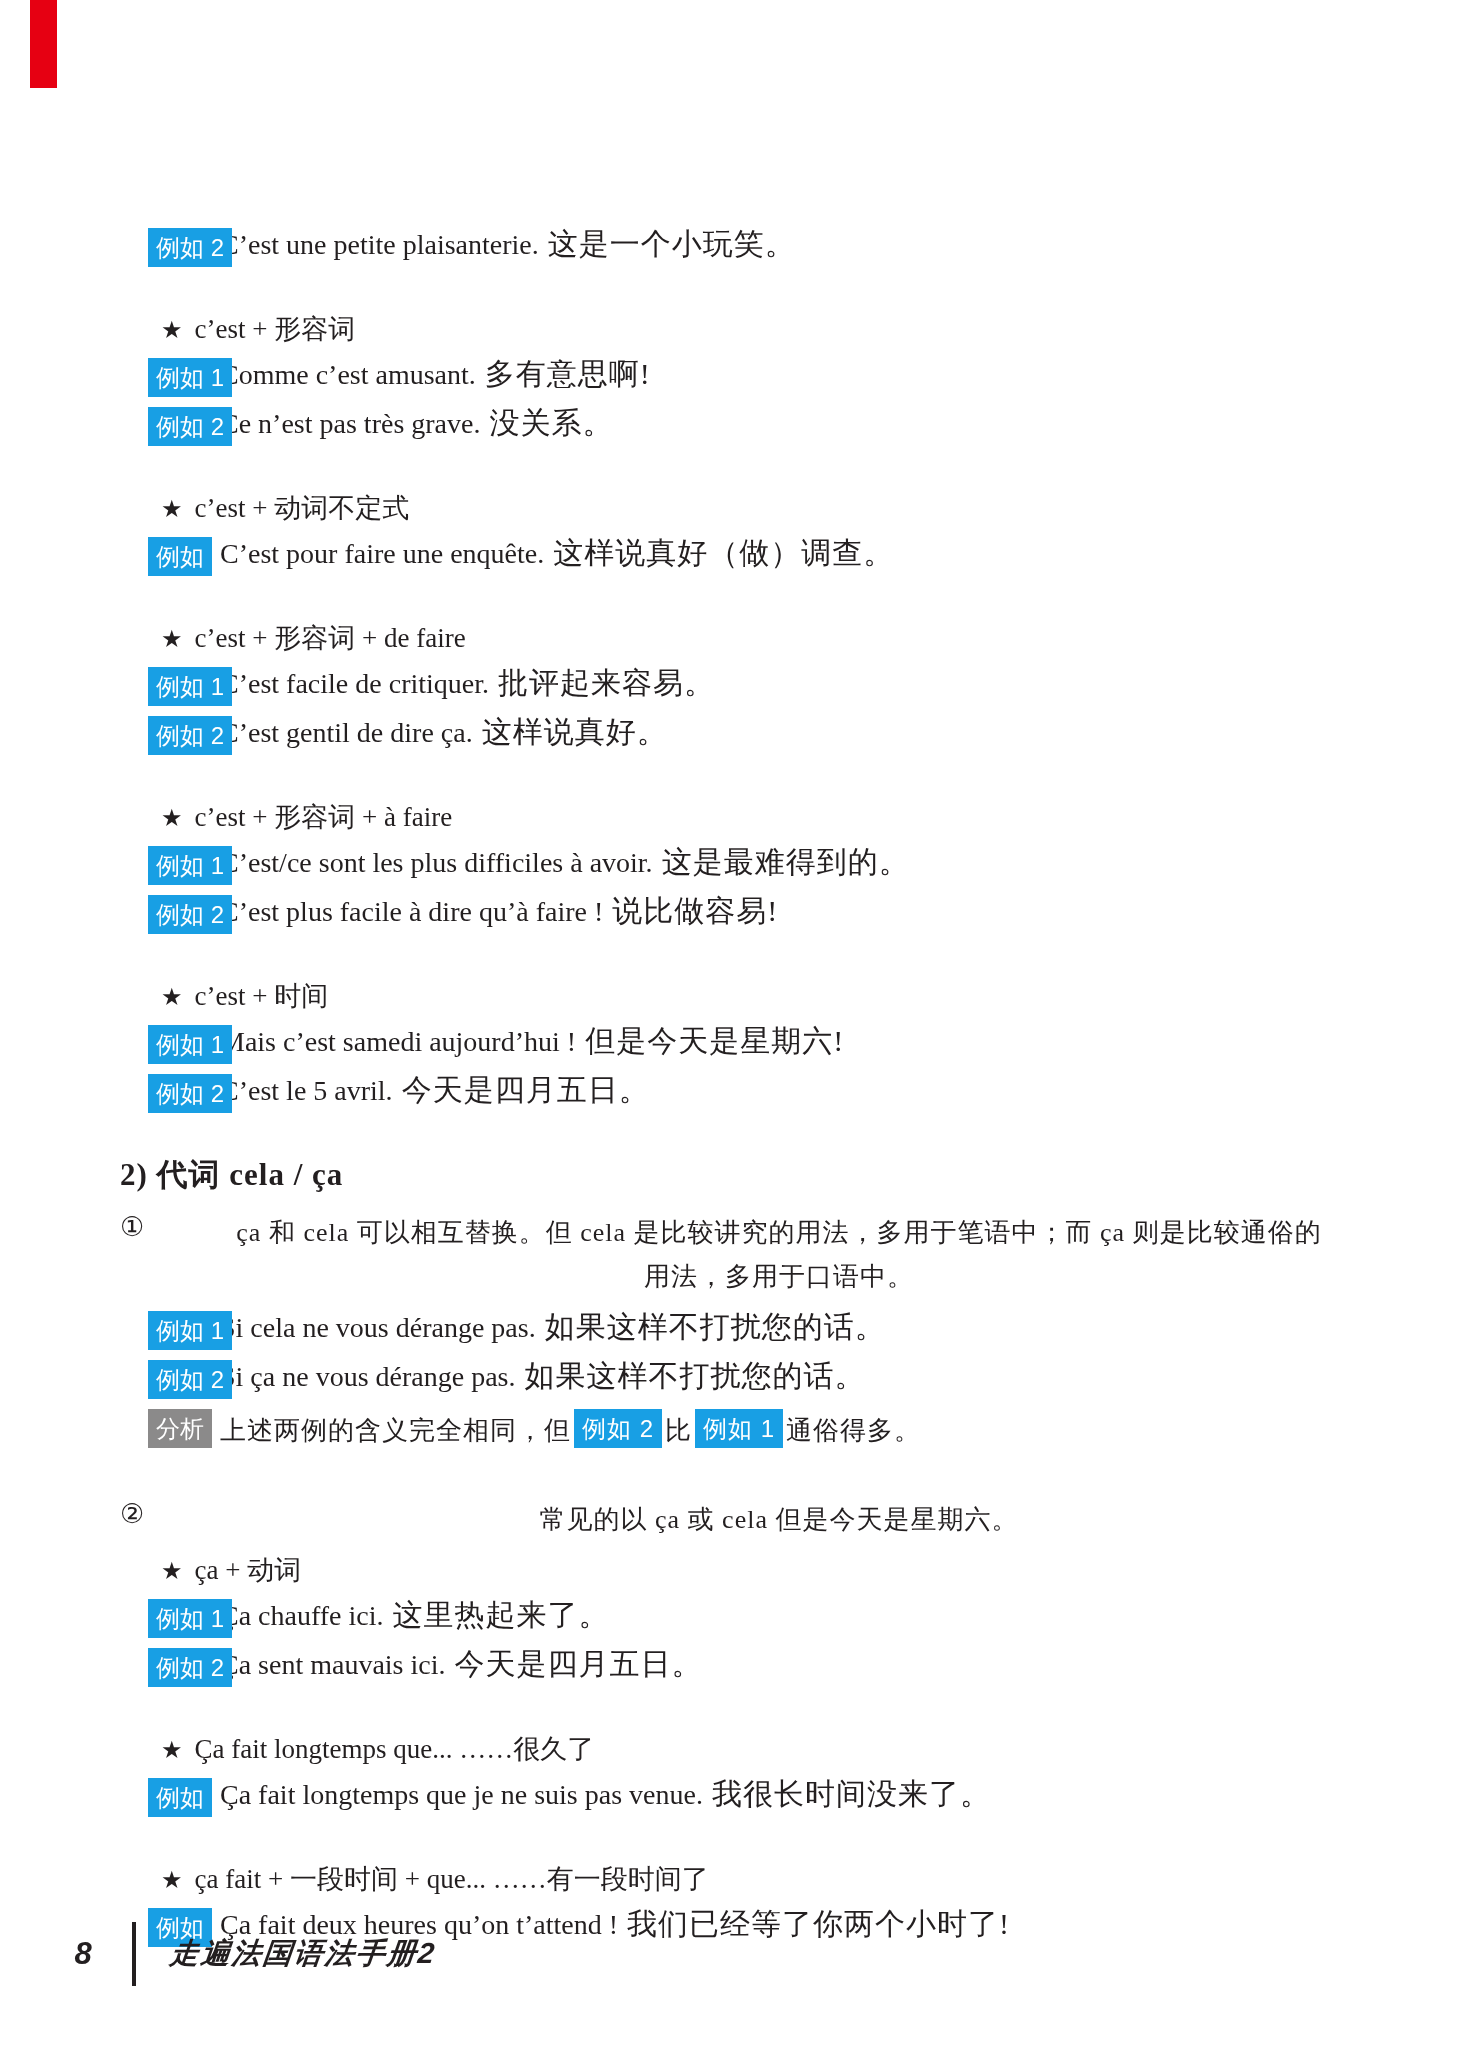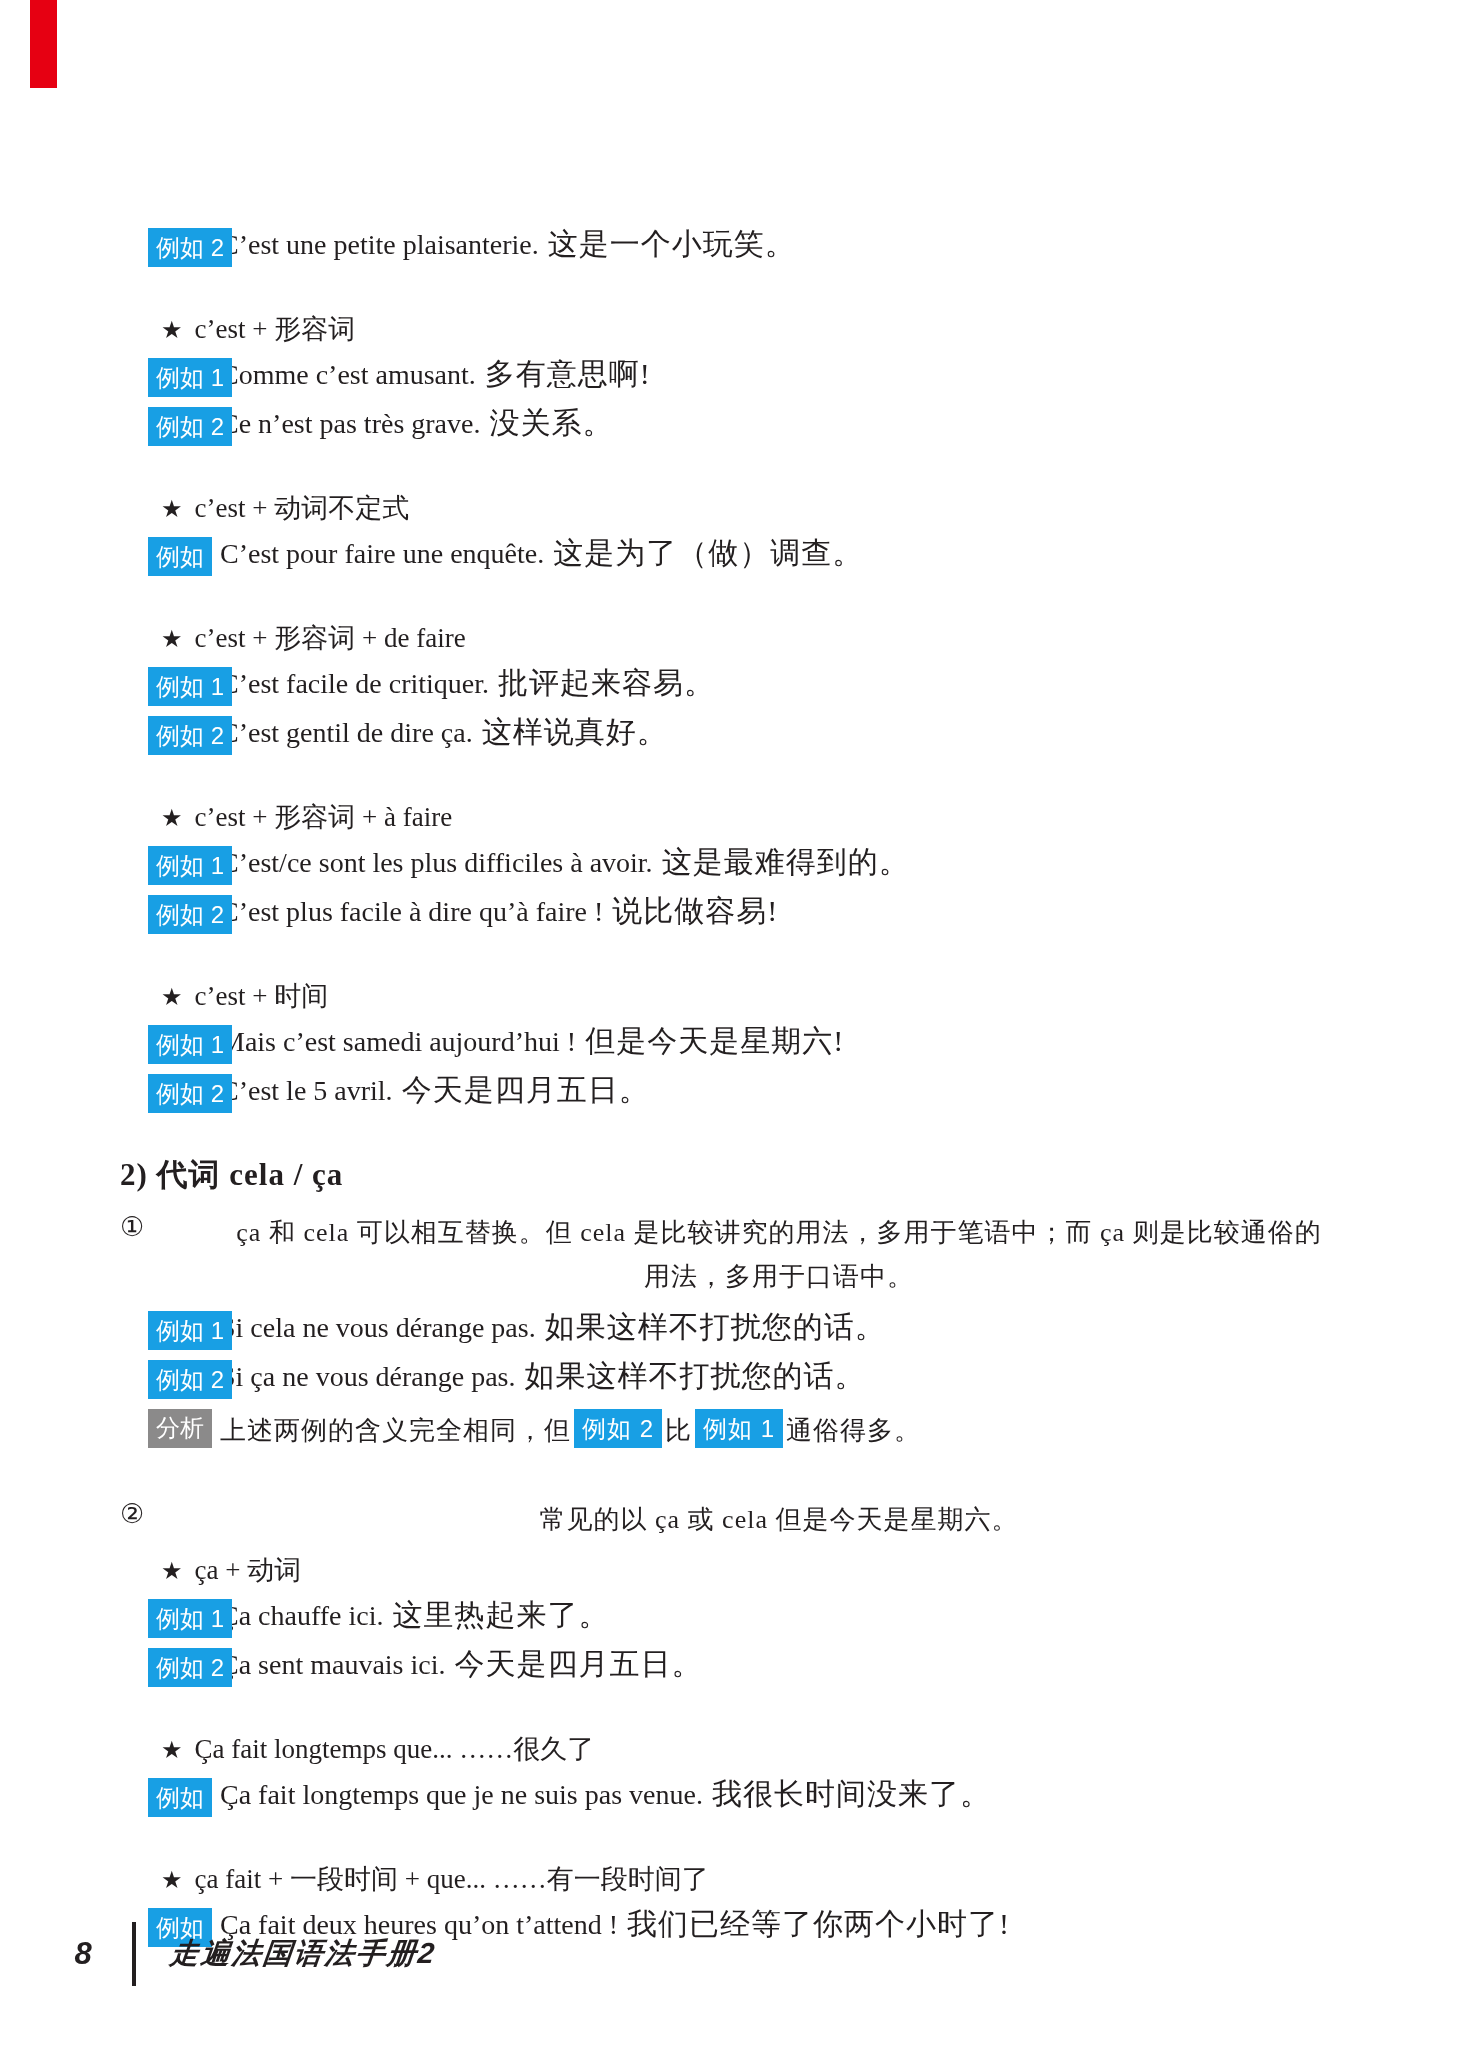--- a/index.html
+++ b/index.html
@@ -12,21 +12,21 @@
   .row{line-height:32px;margin-bottom:12px;}
   .gap-lg{margin-top:48px;}
   
   .ex-row{position:relative;margin-left:28px;padding-left:72px;}
   .badge{
     display:inline-block;background:#189fe4;color:#ffffff;
     font-family:"Liberation Sans","DejaVu Sans",sans-serif;
     font-size:24px;line-height:33px;padding:3px 8px;white-space:nowrap;
   }
   .badge-abs{position:absolute;left:0;top:0;}
-  .badge-gray{background:#8b8a8a;font-family:Liberation Serif, serif;}
+  .badge-gray{background:#8b8a8a;}
   .inline-badge{margin:0 3px;vertical-align:2px;}
   .fr{font-size:28px;}
   .zh{font-size:30px;margin-left:9px;letter-spacing:1px;}
   
   .pattern-row{margin-left:41px;font-size:27px;}
   .star{font-size:24px;margin-right:12px;font-family:"DejaVu Sans",sans-serif;}
   
   .heading-row{font-size:31px;font-weight:bold;margin-bottom:20px;letter-spacing:1px;}
   
   .numbered-row{position:relative;padding-left:38px;font-size:26px;letter-spacing:1px;}
@@ -44,21 +44,21 @@
 <body>
 
 <div class="page">
   <div class="red-tab"></div>
   <main class="content">
       <div class="row ex-row"><span class="badge badge-abs">例如 2</span><span class="fr">C’est une petite plaisanterie.</span><span class="zh">这是一个小玩笑。</span></div>
       <div class="row pattern-row gap-lg"><span class="star">★</span><span>c’est + 形容词</span></div>
       <div class="row ex-row"><span class="badge badge-abs">例如 1</span><span class="fr">Comme c’est amusant.</span><span class="zh">多有意思啊!</span></div>
       <div class="row ex-row"><span class="badge badge-abs">例如 2</span><span class="fr">Ce n’est pas très grave.</span><span class="zh">没关系。</span></div>
       <div class="row pattern-row gap-lg"><span class="star">★</span><span>c’est + 动词不定式</span></div>
-      <div class="row ex-row"><span class="badge badge-abs">例如</span><span class="fr">C’est pour faire une enquête.</span><span class="zh">这是为了（做）调查。</span></div>
+      <div class="row ex-row"><span class="badge badge-abs">例如</span><span class="fr">C’est pour faire une enquête.</span><span class="zh">这样说真好（做）调查。</span></div>
       <div class="row pattern-row gap-lg"><span class="star">★</span><span>c’est + 形容词 + de faire</span></div>
       <div class="row ex-row"><span class="badge badge-abs">例如 1</span><span class="fr">C’est facile de critiquer.</span><span class="zh">批评起来容易。</span></div>
       <div class="row ex-row"><span class="badge badge-abs">例如 2</span><span class="fr">C’est gentil de dire ça.</span><span class="zh">这样说真好。</span></div>
       <div class="row pattern-row gap-lg"><span class="star">★</span><span>c’est + 形容词 + à faire</span></div>
       <div class="row ex-row"><span class="badge badge-abs">例如 1</span><span class="fr">C’est/ce sont les plus difficiles à avoir.</span><span class="zh">这是最难得到的。</span></div>
       <div class="row ex-row"><span class="badge badge-abs">例如 2</span><span class="fr">C’est plus facile à dire qu’à faire !</span><span class="zh">说比做容易!</span></div>
       <div class="row pattern-row gap-lg"><span class="star">★</span><span>c’est + 时间</span></div>
       <div class="row ex-row"><span class="badge badge-abs">例如 1</span><span class="fr">Mais c’est samedi aujourd’hui !</span><span class="zh">但是今天是星期六!</span></div>
       <div class="row ex-row"><span class="badge badge-abs">例如 2</span><span class="fr">C’est le 5 avril.</span><span class="zh">今天是四月五日。</span></div>
       <h2 class="row heading-row gap-lg">2)  代词 cela / ça</h2>

